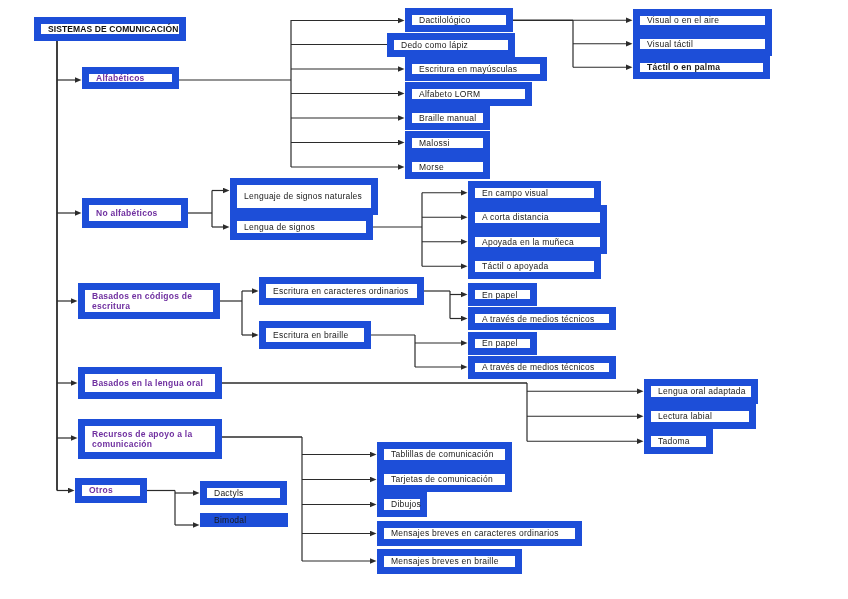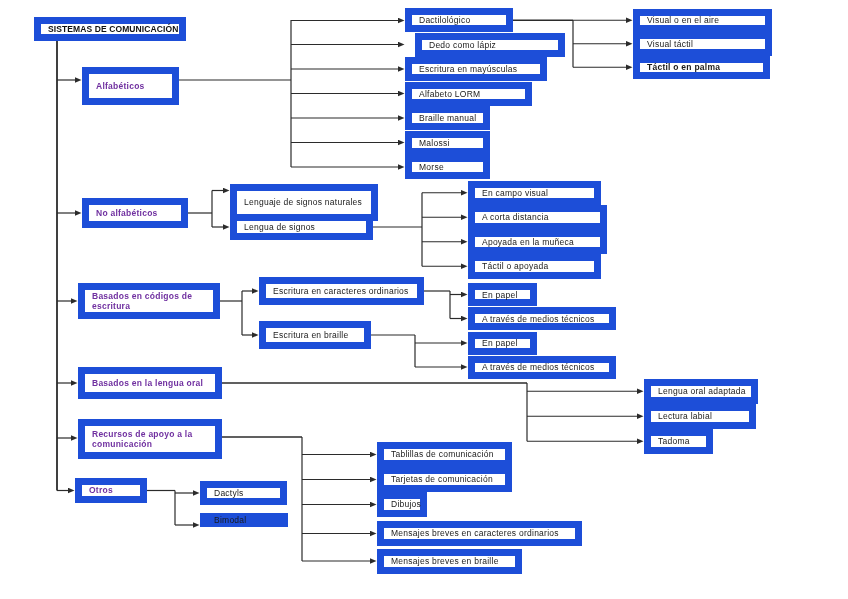--- a/index.html
+++ b/index.html
@@ -117,40 +117,40 @@
 
       <path d="M147,490.5 H175"></path>
       <path d="M175,490.5 V525"></path>
       <path d="M175,493 H193" marker-end="url(#arr)"></path>
       <path d="M175,525 H193" marker-end="url(#arr)"></path>
     </g>
   </svg>
 
   <div class="node root" style="left:34px;top:17px;width:152px;height:24px;">SISTEMAS DE COMUNICACIÓN</div>
 
-  <div class="node cat" style="left:82px;top:67px;width:97px;height:38px;">Alfabéticos</div>
+  <div class="node cat" style="left:82px;top:67px;width:97px;height:22px;">Alfabéticos</div>
   <div class="node cat" style="left:82px;top:198px;width:106px;height:30px;">No alfabéticos</div>
   <div class="node cat wrap" style="left:78px;top:283px;width:142px;height:36px;">Basados en códigos de escritura</div>
   <div class="node cat" style="left:78px;top:367px;width:144px;height:32px;">Basados en la lengua oral</div>
   <div class="node cat wrap" style="left:78px;top:419px;width:144px;height:40px;">Recursos de apoyo a la comunicación</div>
   <div class="node cat" style="left:75px;top:478px;width:72px;height:25px;">Otros</div>
 
   <div class="node" style="left:405px;top:8px;width:108px;height:24px;">Dactilológico</div>
-  <div class="node" style="left:415px;top:32.5px;width:150px;height:24px;">Dedo como lápiz</div>
+  <div class="node" style="left:387px;top:32.5px;width:128px;height:24px;">Dedo como lápiz</div>
   <div class="node" style="left:405px;top:57px;width:142px;height:24px;">Escritura en mayúsculas</div>
   <div class="node" style="left:405px;top:81.5px;width:127px;height:24px;">Alfabeto LORM</div>
   <div class="node" style="left:405px;top:106px;width:85px;height:24px;">Braille manual</div>
   <div class="node" style="left:405px;top:130.5px;width:85px;height:24px;">Malossi</div>
   <div class="node" style="left:405px;top:155px;width:85px;height:24px;">Morse</div>
 
   <div class="node" style="left:633px;top:8.5px;width:139px;height:23.5px;">Visual o en el aire</div>
   <div class="node" style="left:633px;top:32px;width:139px;height:23.5px;">Visual táctil</div>
   <div class="node" style="left:633px;top:55.5px;width:137px;height:23.5px;font-weight:bold;">Táctil o en palma</div>
 
-  <div class="node" style="left:230px;top:184px;width:148px;height:37px;">Lenguaje de signos naturales</div>
+  <div class="node" style="left:230px;top:178px;width:148px;height:37px;">Lenguaje de signos naturales</div>
   <div class="node" style="left:230px;top:214px;width:143px;height:26px;">Lengua de signos</div>
 
   <div class="node" style="left:468px;top:180.5px;width:133px;height:24.5px;">En campo visual</div>
   <div class="node" style="left:468px;top:205px;width:139px;height:24.5px;">A corta distancia</div>
   <div class="node" style="left:468px;top:229.5px;width:139px;height:24.5px;">Apoyada en la muñeca</div>
   <div class="node" style="left:468px;top:254px;width:133px;height:24.5px;">Táctil o apoyada</div>
 
   <div class="node" style="left:259px;top:277px;width:165px;height:28px;">Escritura en caracteres ordinarios</div>
   <div class="node" style="left:259px;top:321px;width:112px;height:28px;">Escritura en braille</div>
 

